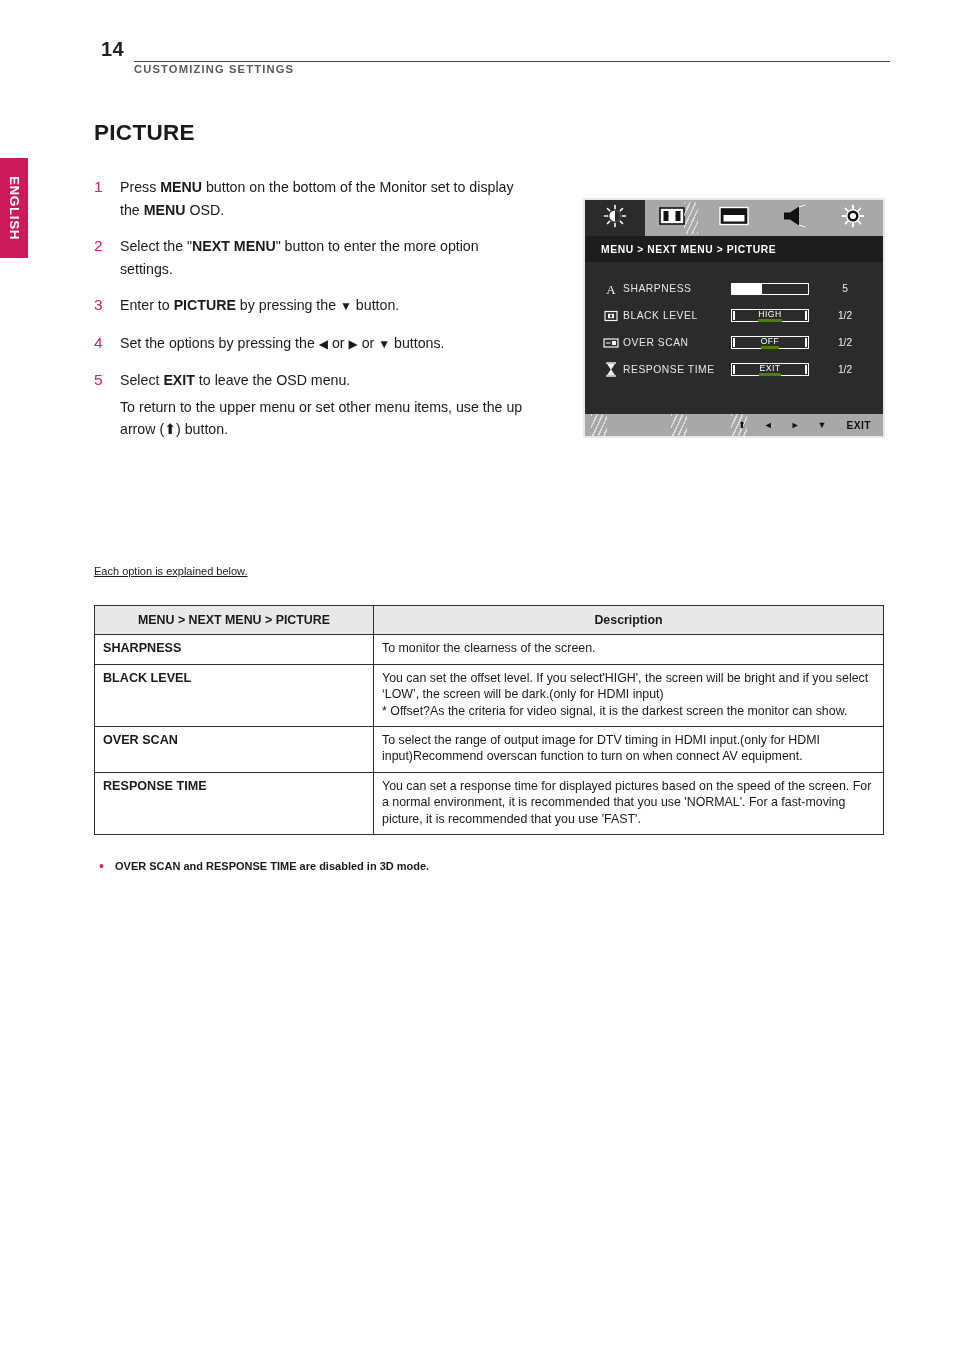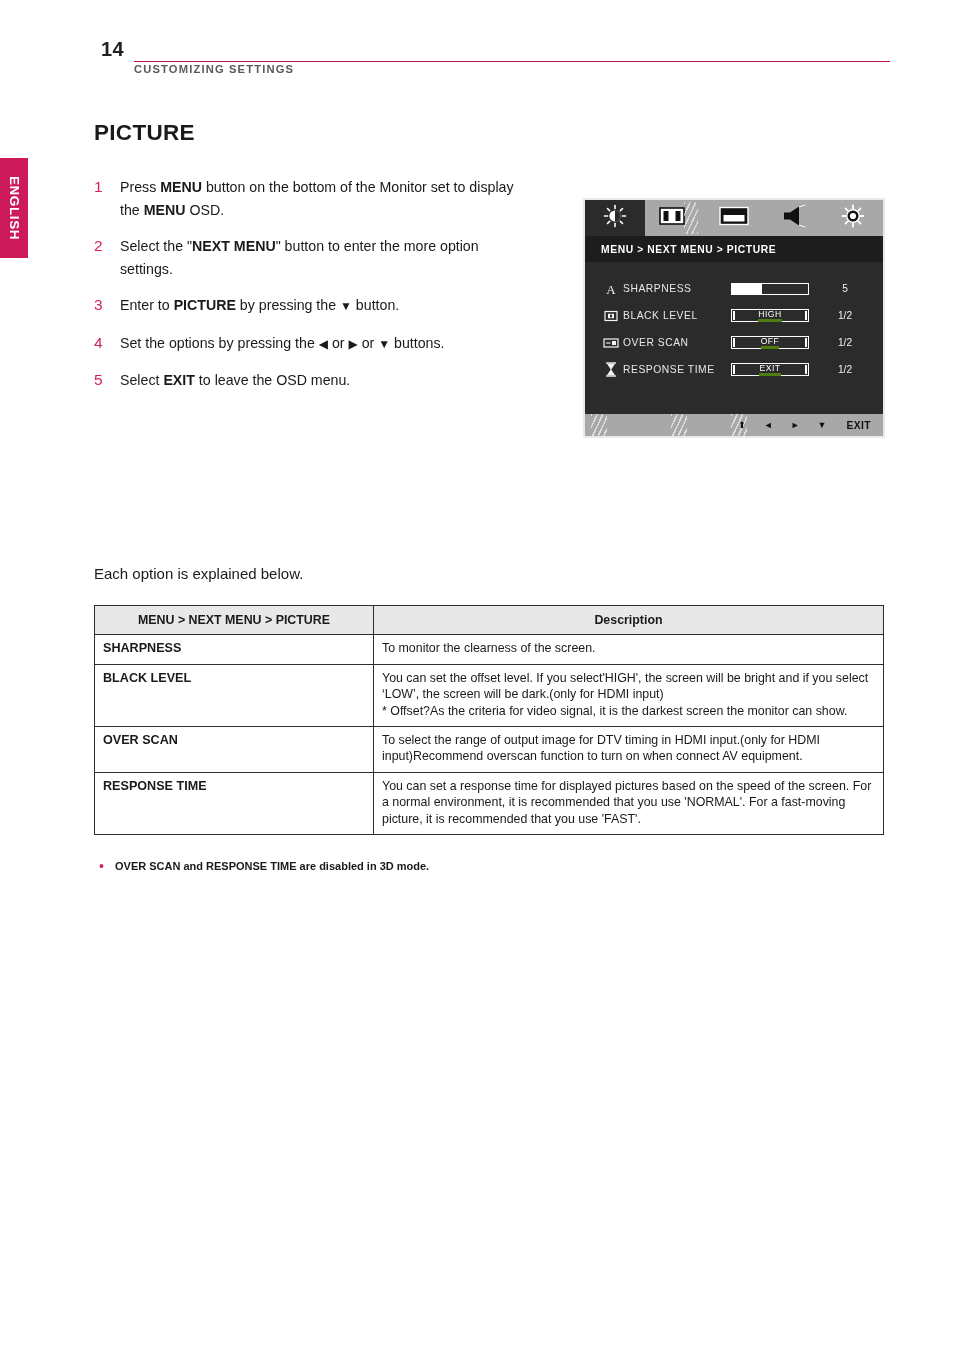--- a/index.html
+++ b/index.html
@@ -293,22 +293,23 @@
     letter-spacing: 0.4px;
     position: relative;
     z-index: 2;
   }
 
   
   .table-intro {
     position: absolute;
     left: 94px;
     top: 565px;
-    font-size: 15px;
+    font-size: 11px;
     color: #1a1a1a;
+    text-decoration: underline;
   }
 
   
   .opt-table {
     position: absolute;
     left: 94px;
     top: 605px;
     width: 790px;
     border-collapse: collapse;
     table-layout: fixed;
@@ -399,20 +400,21 @@
     <div class="step-num">4</div>
     <div class="step-body">
       <span>Set the options by pressing the </span><span class="arrow-glyph">◀</span><span> or </span><span class="arrow-glyph">▶</span><span> or </span><span class="arrow-glyph">▼</span><span> buttons.</span>
     </div>
   </div>
 
   <div class="step">
     <div class="step-num">5</div>
     <div class="step-body">
       <span>Select </span><b>EXIT</b><span> to leave the OSD menu.</span>
+      <span class="step-sub">To return to the upper menu or set other menu items, use the up arrow (⬆) button.</span>
     </div>
   </div>
 
 </div>
 
 <div class="osd">
 
   <div class="osd-iconbar">
 
     <div class="osd-tab selected">

